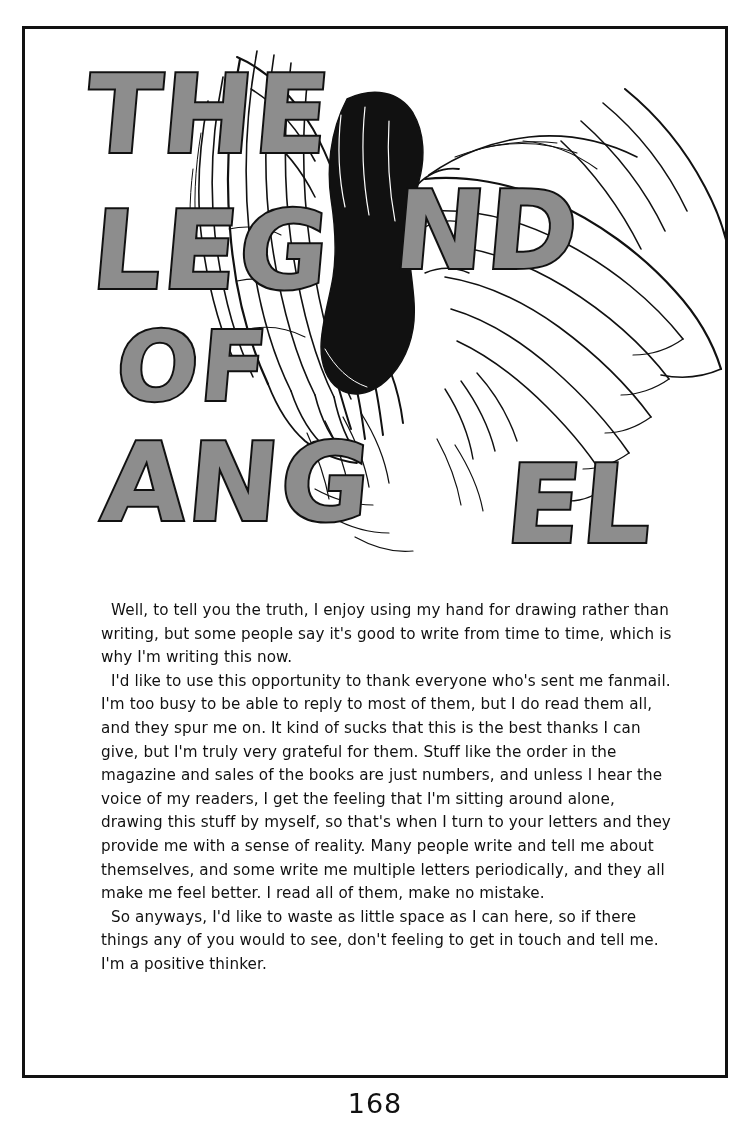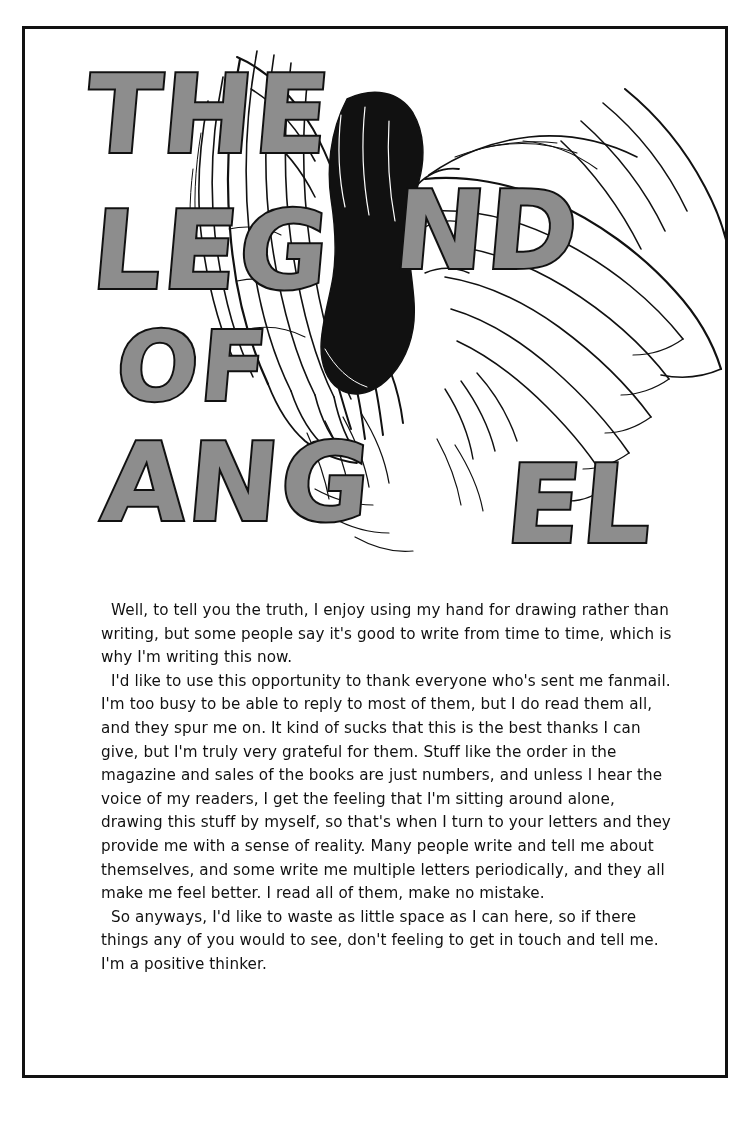--- a/index.html
+++ b/index.html
@@ -211,14 +211,15 @@
     </div>
 
     <div id="body-text">
       <p>Well, to tell you the truth, I enjoy using my hand for drawing rather than writing, but some people say it's good to write from time to time, which is why I'm writing this now.</p>
       <p>I'd like to use this opportunity to thank everyone who's sent me fanmail.  I'm too busy to be able to reply to most of them, but I do read them all, and they spur me on. It kind of sucks that this is the best thanks I can give, but I'm truly very grateful for them. Stuff like the order in the magazine and sales of the books are just numbers, and unless I hear the voice of my readers, I get the feeling that I'm sitting around alone, drawing this stuff by myself, so that's when I turn to your letters and they provide me with a sense of reality.  Many people write and tell me about themselves, and some write me multiple letters periodically, and they all make me feel better. I read all of them, make no mistake.</p>
       <p>So anyways, I'd like to waste as little space as I can here, so if there things any of you would to see, don't feeling to get in touch and tell me.  I'm a positive thinker.</p>
     </div>
 
   </div>
 
+  <div id="page-number">168</div>
 
 </div>
 
 </body></html>

